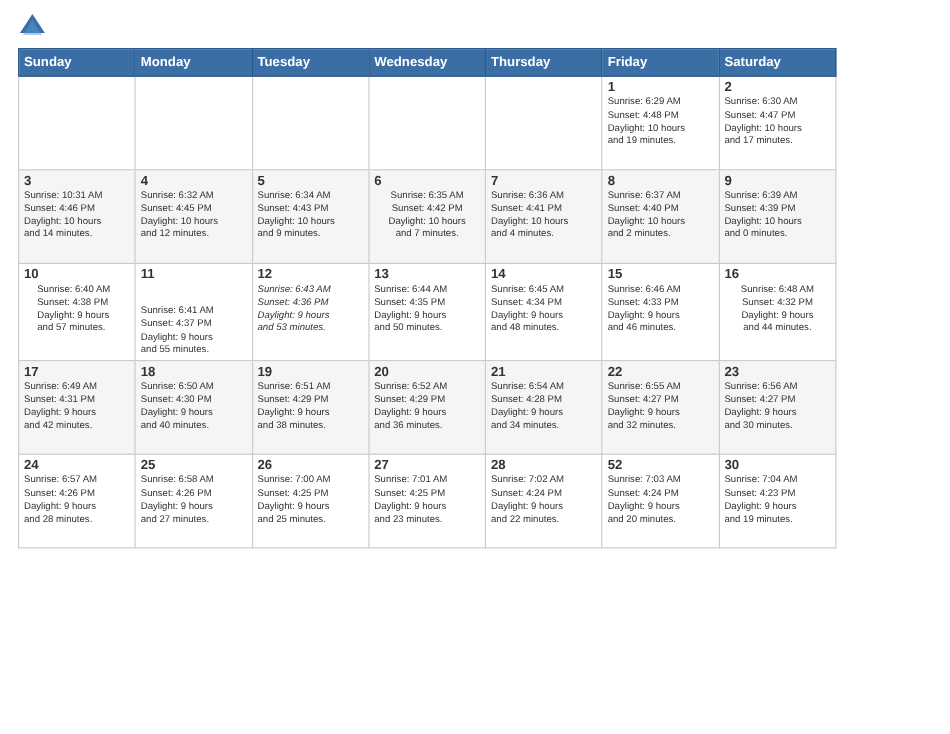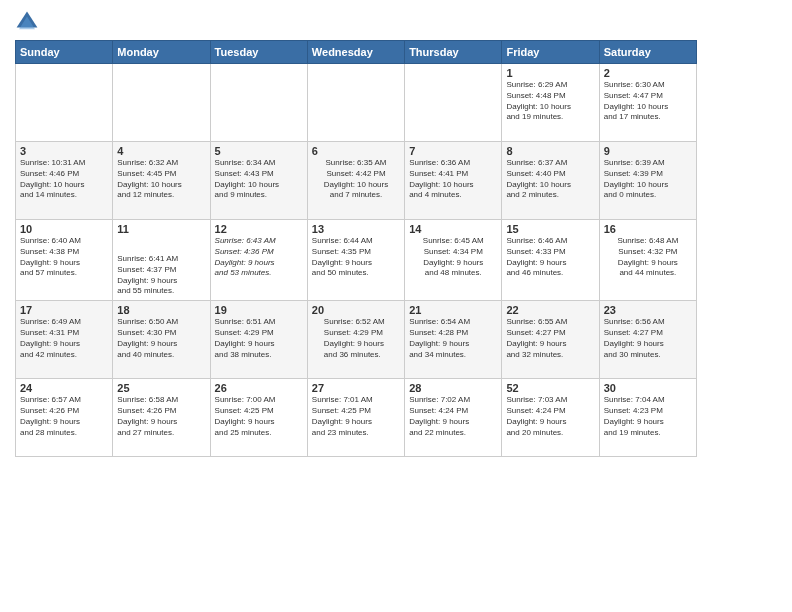--- a/index.html
+++ b/index.html
@@ -195,21 +195,21 @@
             <span class="day-num">9</span>
             <div class="day-info" style="white-space: pre-line;">Sunrise: 6:39 AM
 Sunset: 4:39 PM
 Daylight: 10 hours
 and 0 minutes.</div>
           </td>
         </tr>
         <tr>
           <td>
             <span class="day-num">10</span>
-            <div class="day-info" style="white-space: pre-line;">Sunrise: 6:40 AM
+            <div class="day-info" style="white-space: pre-line; margin-left: 11px;">Sunrise: 6:40 AM
 Sunset: 4:38 PM
 Daylight: 9 hours
 and 57 minutes.</div>
           </td>
           <td>
             <span class="day-num">11</span>
             <div class="day-info" style="white-space: pre-line; margin-top: 19px;">Sunrise: 6:41 AM
 Sunset: 4:37 PM
 Daylight: 9 hours
 and 55 minutes.</div>
@@ -223,21 +223,21 @@
           </td>
           <td>
             <span class="day-num">13</span>
             <div class="day-info" style="white-space: pre-line;">Sunrise: 6:44 AM
 Sunset: 4:35 PM
 Daylight: 9 hours
 and 50 minutes.</div>
           </td>
           <td>
             <span class="day-num">14</span>
-            <div class="day-info" style="white-space: pre-line; text-align: center;">Sunrise: 6:45 AM
+            <div class="day-info" style="white-space: pre-line;">Sunrise: 6:45 AM
 Sunset: 4:34 PM
 Daylight: 9 hours
 and 48 minutes.</div>
           </td>
           <td>
             <span class="day-num">15</span>
             <div class="day-info" style="white-space: pre-line;">Sunrise: 6:46 AM
 Sunset: 4:33 PM
 Daylight: 9 hours
 and 46 minutes.</div>
@@ -267,21 +267,21 @@
           </td>
           <td>
             <span class="day-num">19</span>
             <div class="day-info" style="white-space: pre-line;">Sunrise: 6:51 AM
 Sunset: 4:29 PM
 Daylight: 9 hours
 and 38 minutes.</div>
           </td>
           <td>
             <span class="day-num">20</span>
-            <div class="day-info" style="white-space: pre-line; margin-left: 12px;">Sunrise: 6:52 AM
+            <div class="day-info" style="white-space: pre-line;">Sunrise: 6:52 AM
 Sunset: 4:29 PM
 Daylight: 9 hours
 and 36 minutes.</div>
           </td>
           <td>
             <span class="day-num">21</span>
             <div class="day-info" style="white-space: pre-line;">Sunrise: 6:54 AM
 Sunset: 4:28 PM
 Daylight: 9 hours
 and 34 minutes.</div>

